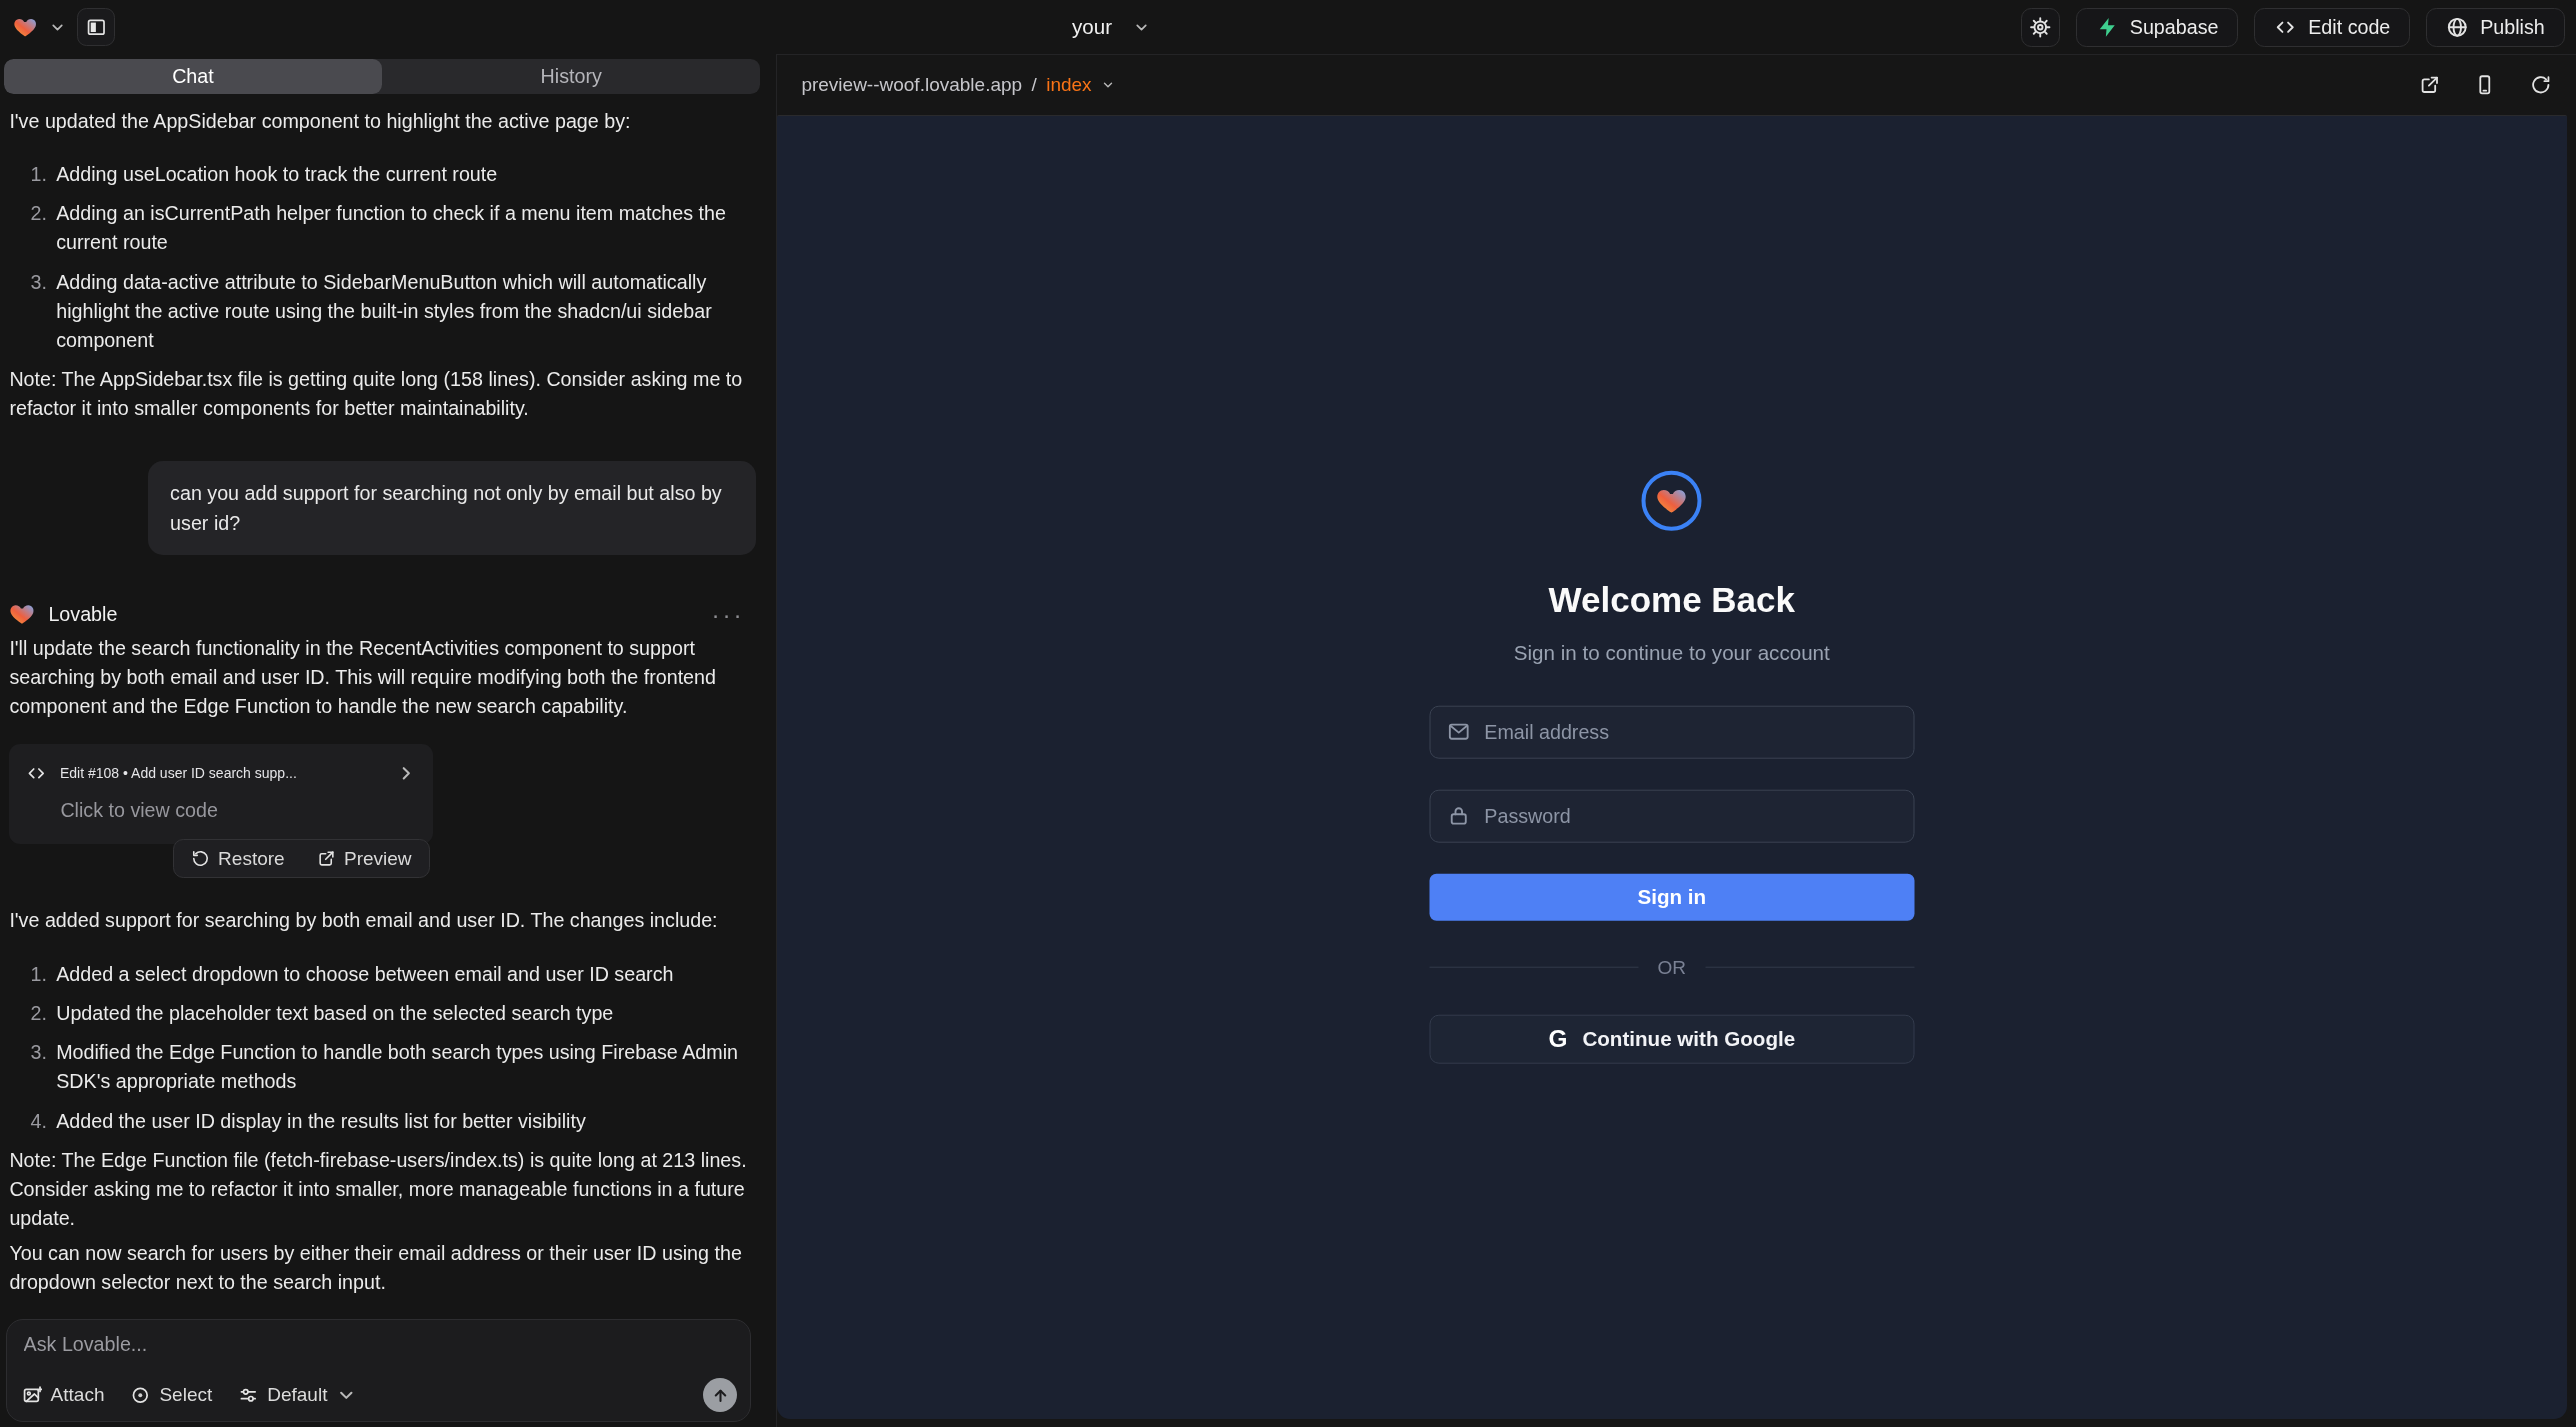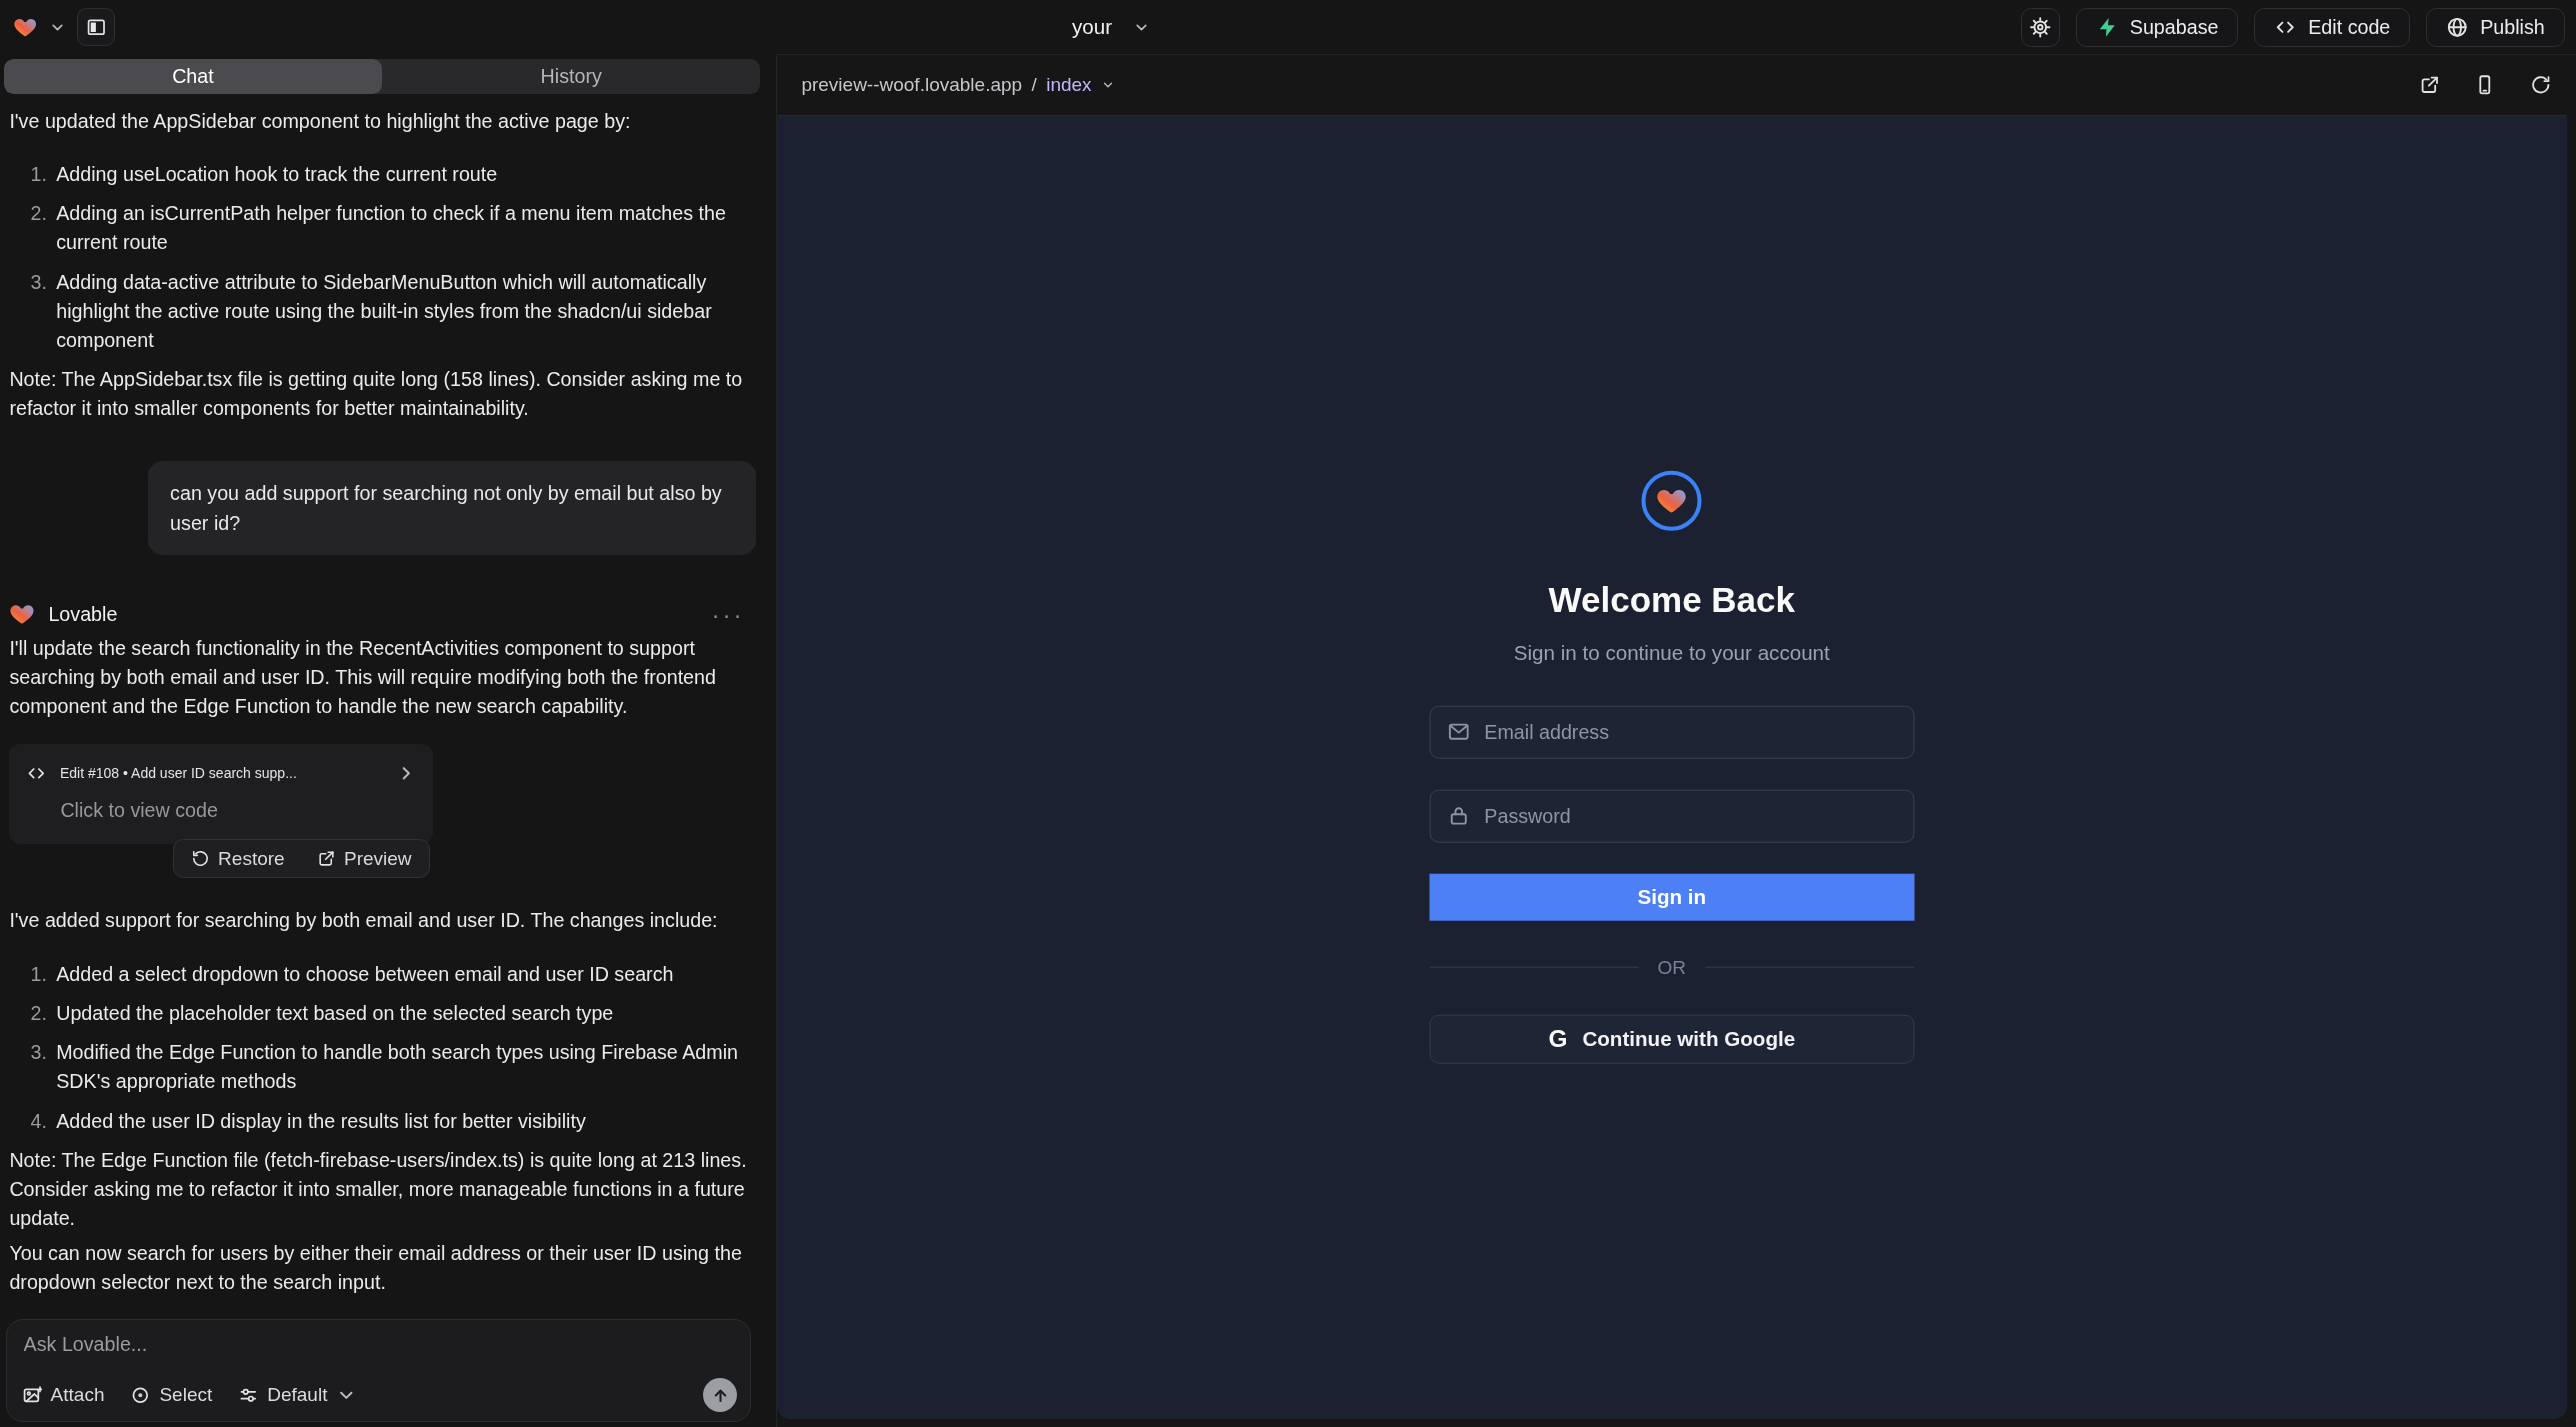--- a/index.html
+++ b/index.html
@@ -65,36 +65,36 @@
   .composer-row { position:absolute; left:15px; right:13px; bottom:9.4px; display:flex; align-items:center; gap:26px; font-size:19px; color:#dcdcdc; }
   .c-item { display:flex; align-items:center; gap:8.4px; cursor:pointer; }
   .c-item svg { width:20.6px; height:20.6px; }
   .send-btn { margin-left:auto; width:34px; height:34px; border-radius:50%; background:#9b9ea3; border:none; display:flex; align-items:center; justify-content:center; cursor:pointer; }
   .send-btn svg { width:19px; height:19px; stroke:#1c1c1e; fill:none; stroke-width:2.6; stroke-linecap:round; stroke-linejoin:round; }
 
   
   .preview { position:absolute; top:54px; left:776px; right:0; bottom:0; background:#161616; border-left:0.9px solid #242426; border-top:0.9px solid #242426; }
   .preview-header { height:60px; display:flex; align-items:center; padding:0 24.4px; font-size:19px; color:#c6c6cb; }
   .p-url { display:flex; align-items:center; gap:9.4px; cursor:pointer; }
-  .p-url .page { color:#c4b5fd; }
+  .p-url .page { color:#f97316; }
   .p-icons { margin-left:auto; display:flex; align-items:center; gap:34px; }
   .p-icons svg { width:21.6px; height:21.6px; cursor:pointer; }
   .viewport { position:absolute; top:60px; left:0; right:9.4px; bottom:9.4px; background:#1b2130; border-top:0.9px solid #2a2a2c; border-radius:1.9px 1.9px 13px 13px; }
 
   .signin { position:absolute; left:50%; top:50%; transform:translate(-50%,-50%); width:485px; display:flex; flex-direction:column; align-items:center; }
   .ring-logo { width:60px; height:60px; border:4.7px solid #3b82f6; border-radius:50%; display:flex; align-items:center; justify-content:center; }
   .ring-logo svg { width:32px; height:32px; }
   .si-title { margin-top:49px; font-size:35px; font-weight:700; color:#fafafa; }
   .si-sub { margin-top:20.6px; font-size:20.6px; color:#9aa3b2; }
   .si-form { width:100%; margin-top:41px; }
   .field { position:relative; height:53px; border:0.9px solid #3a4252; border-radius:9.4px; background:rgba(255,255,255,0.015); margin-bottom:31px; }
   .field svg { position:absolute; left:17px; top:50%; transform:translateY(-50%); width:22.5px; height:22.5px; stroke:#8d95a6; fill:none; stroke-width:2; stroke-linecap:round; stroke-linejoin:round; }
   .field input { width:100%; height:100%; background:transparent; border:none; outline:none; color:#e6e9f0; font-size:19.7px; padding-left:54px; font-family:"Liberation Sans", sans-serif; }
   .field input::placeholder { color:#8d95a6; }
-  .btn-signin { width:100%; height:47px; margin-top:0px; border-radius:0; background:#4e80f5; color:#ffffff; font-size:20.6px; font-weight:700; border:none; cursor:pointer; font-family:"Liberation Sans", sans-serif; }
+  .btn-signin { width:100%; height:47px; margin-top:0px; border-radius:7px; background:#4e80f5; color:#ffffff; font-size:20.6px; font-weight:700; border:none; cursor:pointer; font-family:"Liberation Sans", sans-serif; }
   .divider { display:flex; align-items:center; width:100%; margin:36px 0; color:#7a8194; font-size:19px; gap:19px; }
   .divider .line { flex:1; height:0.9px; background:#323a4a; }
   .btn-google { width:100%; height:49px; border-radius:9.4px; background:#1e2534; border:0.9px solid #333b4c; color:#f2f3f6; font-size:20.6px; font-weight:700; display:flex; align-items:center; justify-content:center; gap:15px; cursor:pointer; font-family:"Liberation Sans", sans-serif; }
   .g-glyph { font-size:24.4px; font-weight:800; color:#ffffff; }
 </style>
 </head>
 <body>
 
 <svg width="0" height="0" style="position:absolute">
   <defs>

